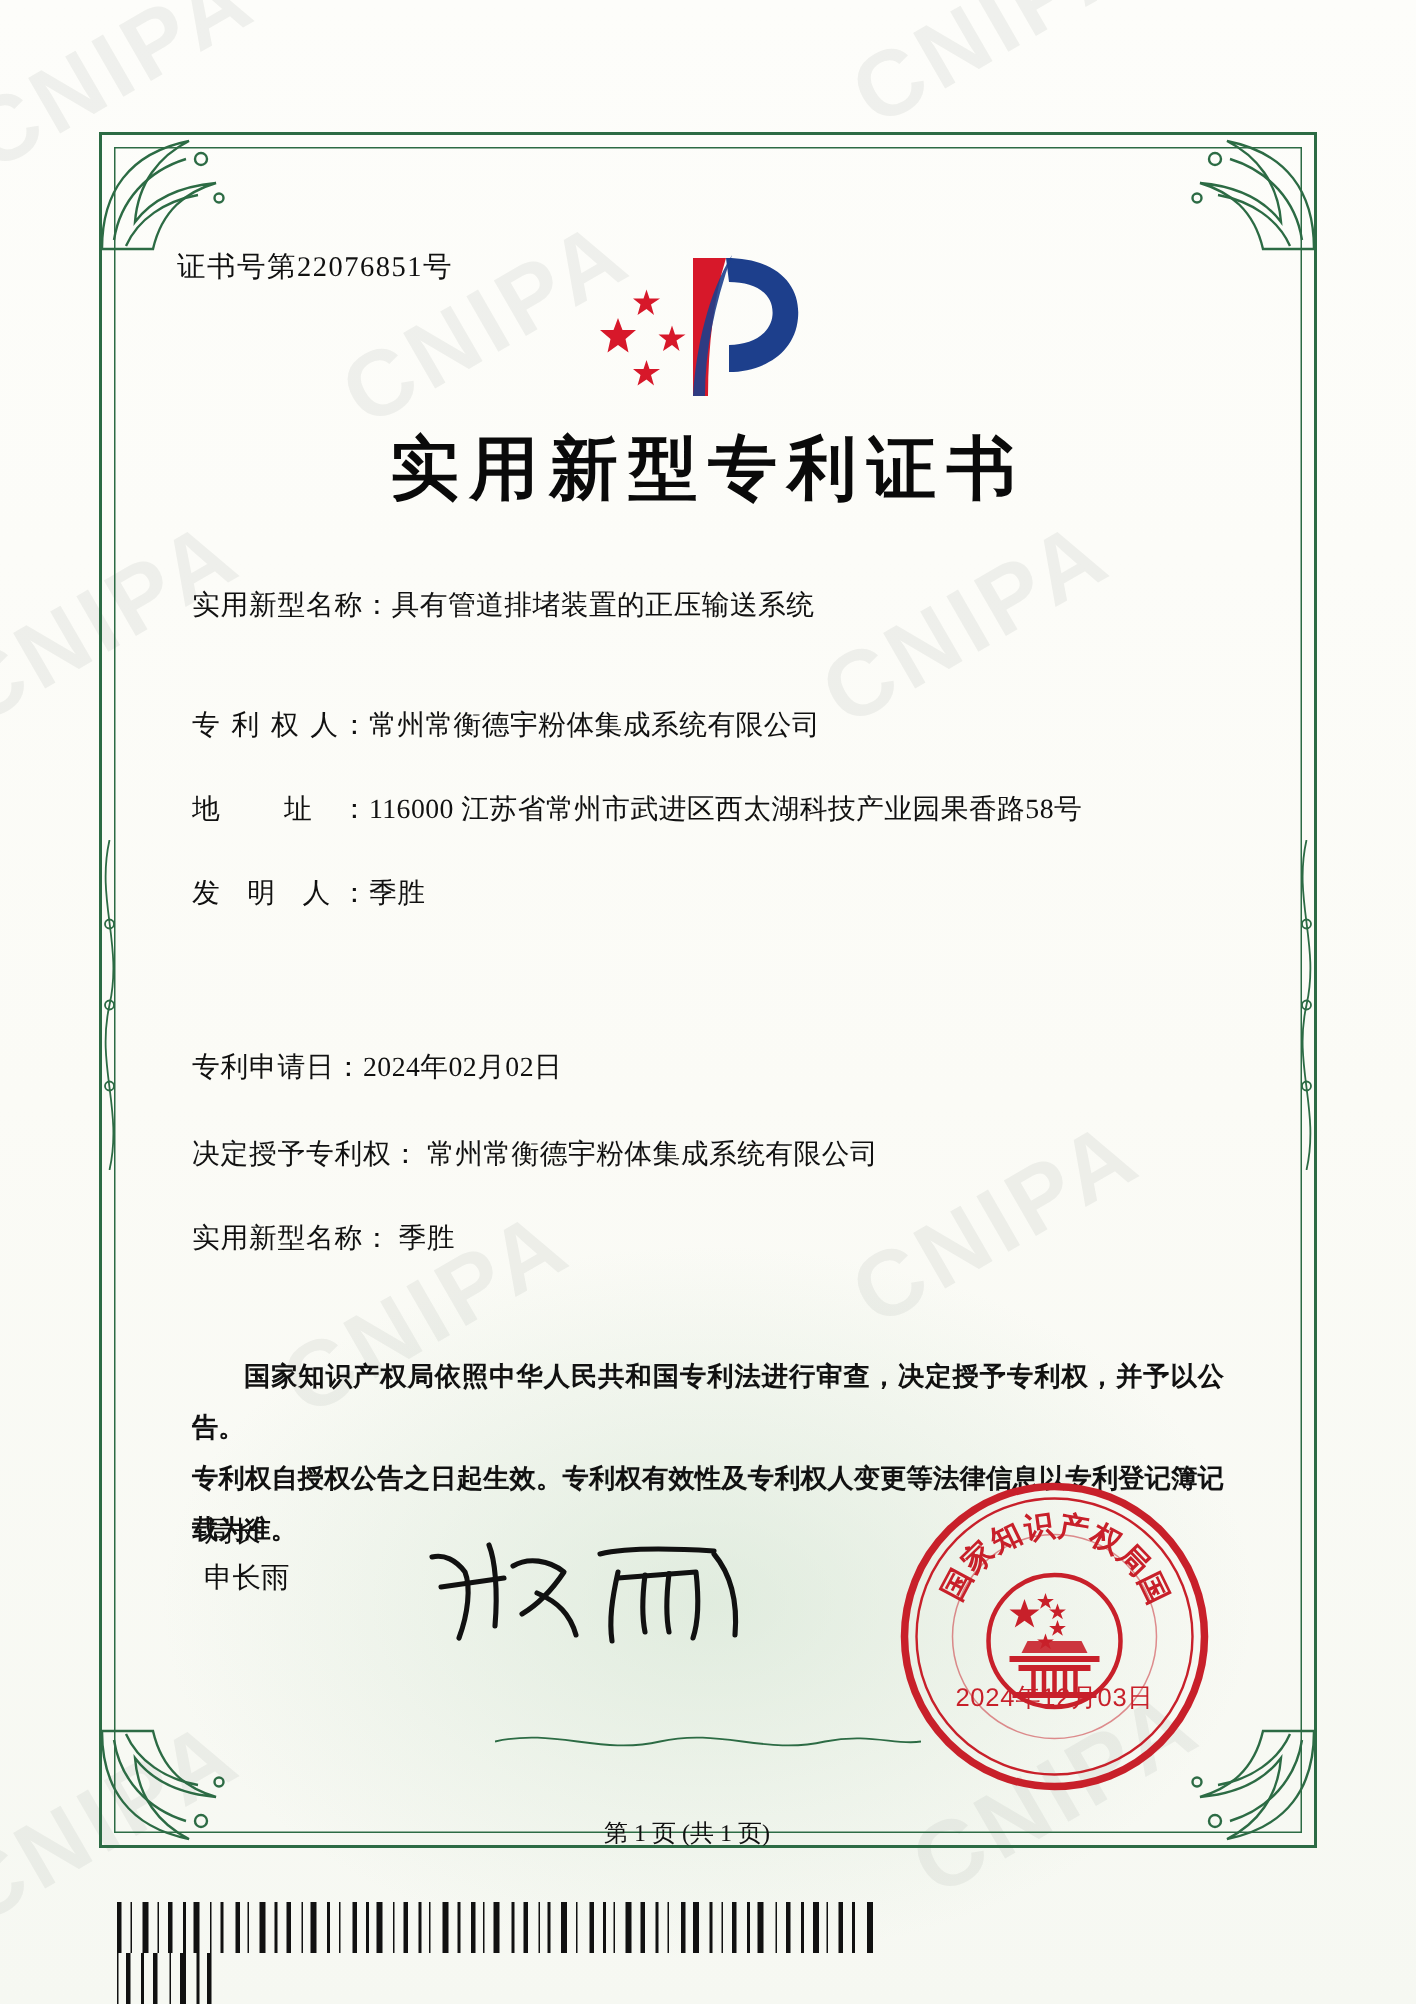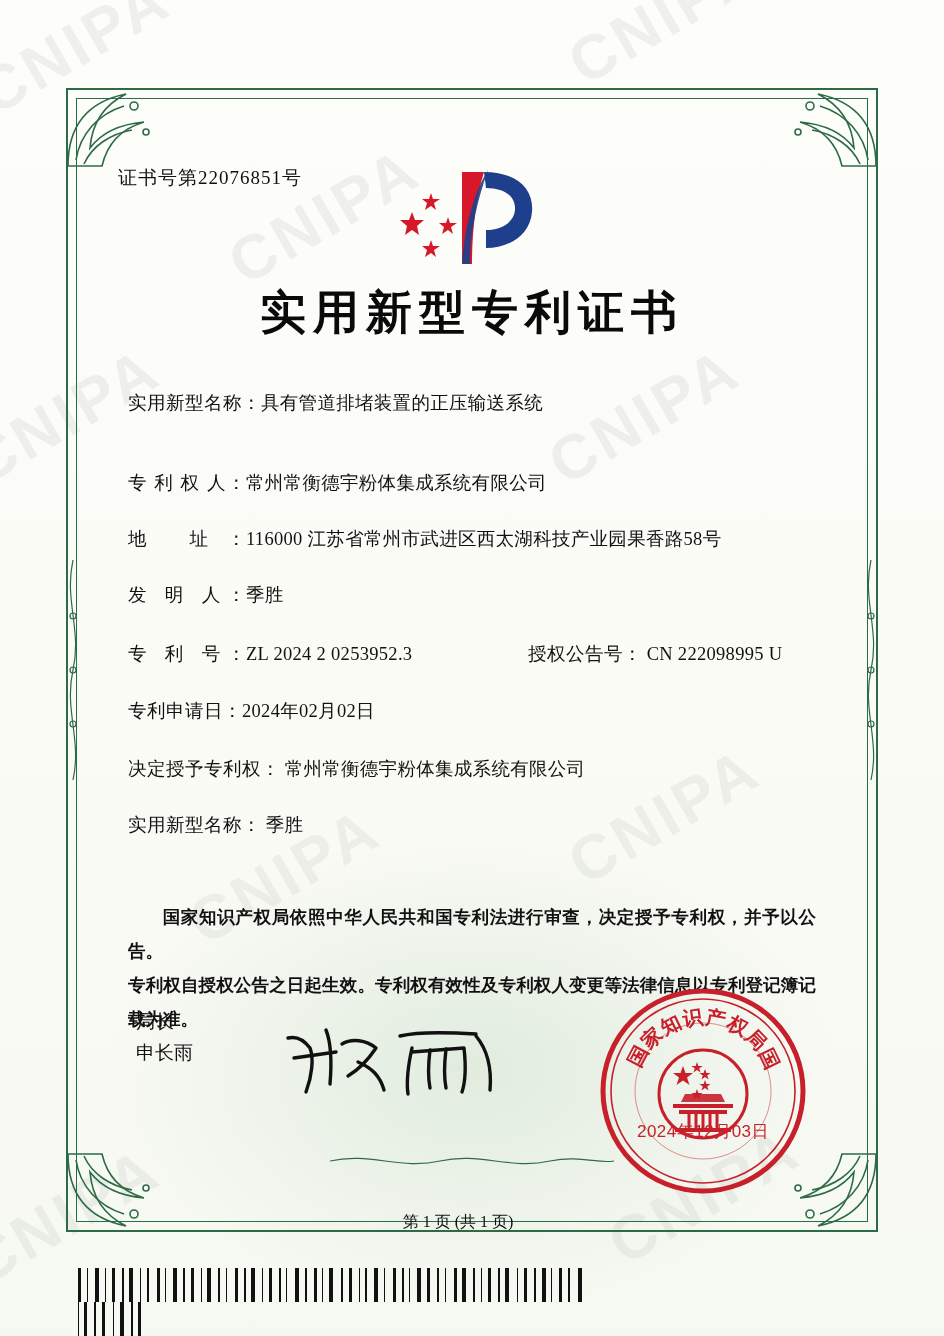--- a/index.html
+++ b/index.html
@@ -339,26 +339,20 @@
   </div>
 
   <div class="field" style="left:128px; top:526px;">
     <span class="flabel lbl-wide6">地         址：</span><span class="fval">116000 江苏省常州市武进区西太湖科技产业园果香路58号</span>
   </div>
 
   <div class="field" style="left:128px; top:582px;">
     <span class="flabel lbl-wide6">发 明 人：</span><span class="fval">季胜</span>
   </div>
 
-  <div class="field" style="left:128px; top:641px;">
-    <span class="flabel lbl-wide6">专 利 号：</span><span class="fval">ZL 2024 2 0253952.3</span>
-  </div>
-  <div class="field" style="left:528px; top:641px;">
-    <span class="flabel">授权公告号：</span>&nbsp;<span class="fval">CN 222098995 U</span>
-  </div>
 
   <div class="field" style="left:128px; top:698px;">
     <span class="flabel">专利申请日：</span><span class="fval">2024年02月02日</span>
   </div>
 
   <div class="field" style="left:128px; top:756px;">
     <span class="flabel">决定授予专利权：</span>&nbsp;<span class="fval">常州常衡德宇粉体集成系统有限公司</span>
   </div>
 
   <div class="field" style="left:128px; top:812px;">

